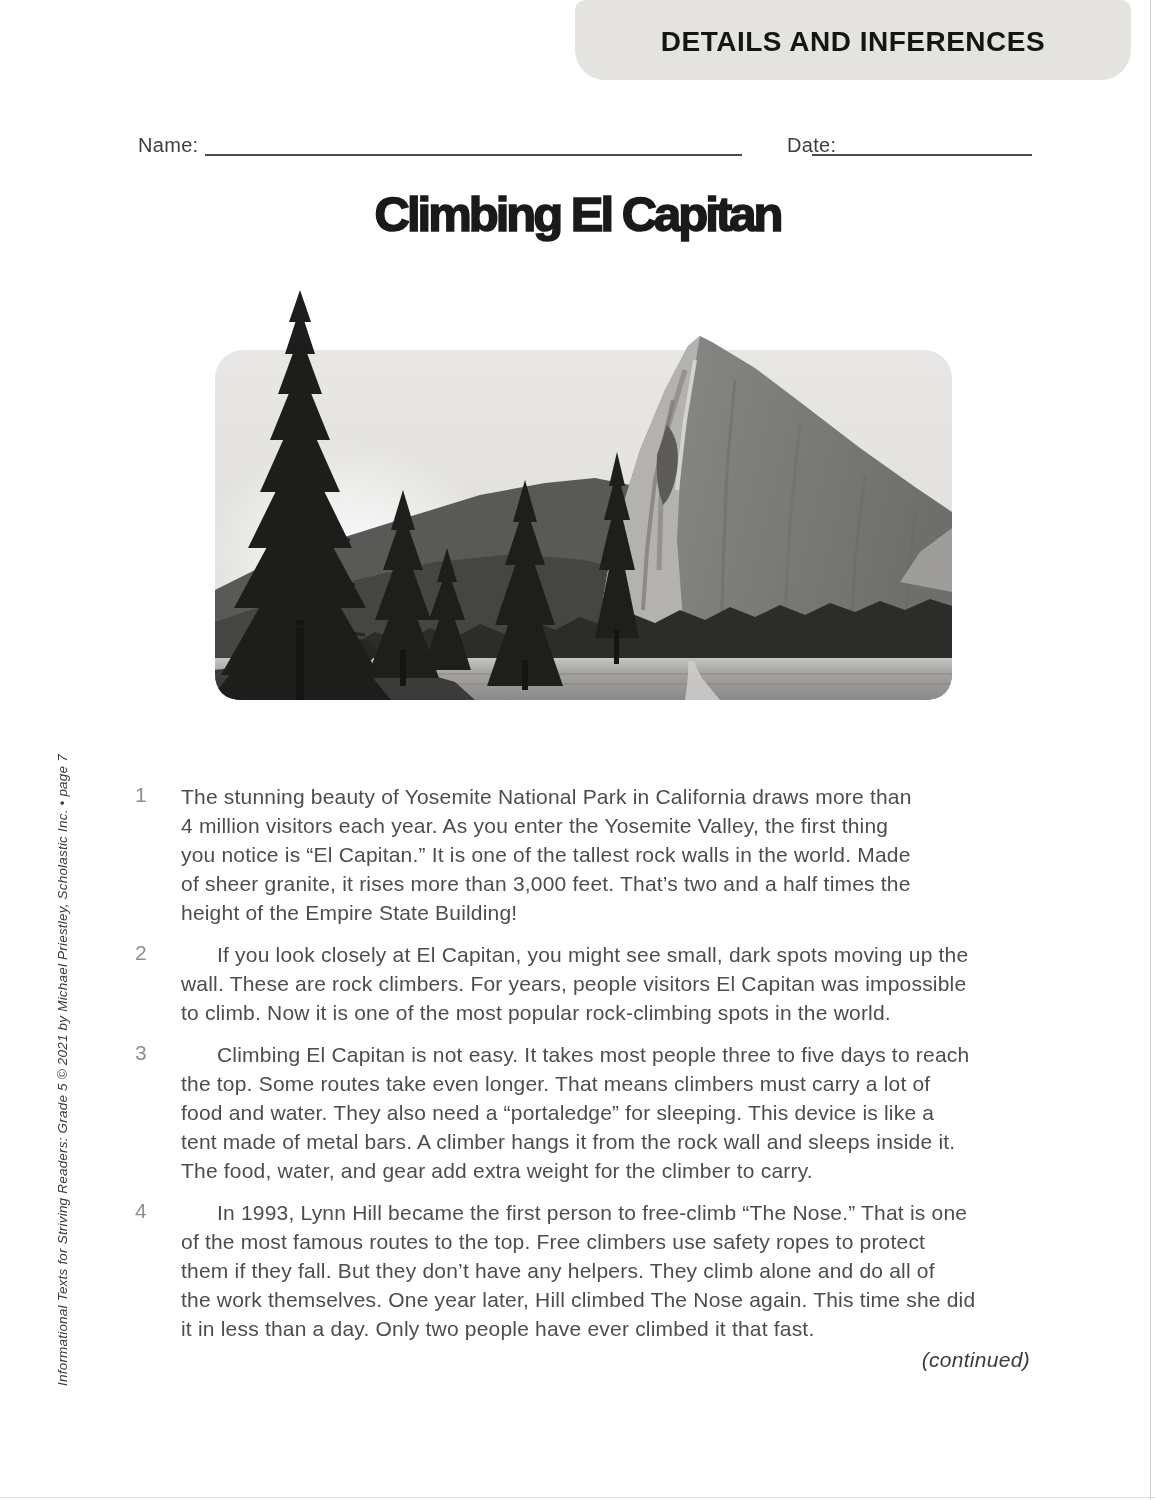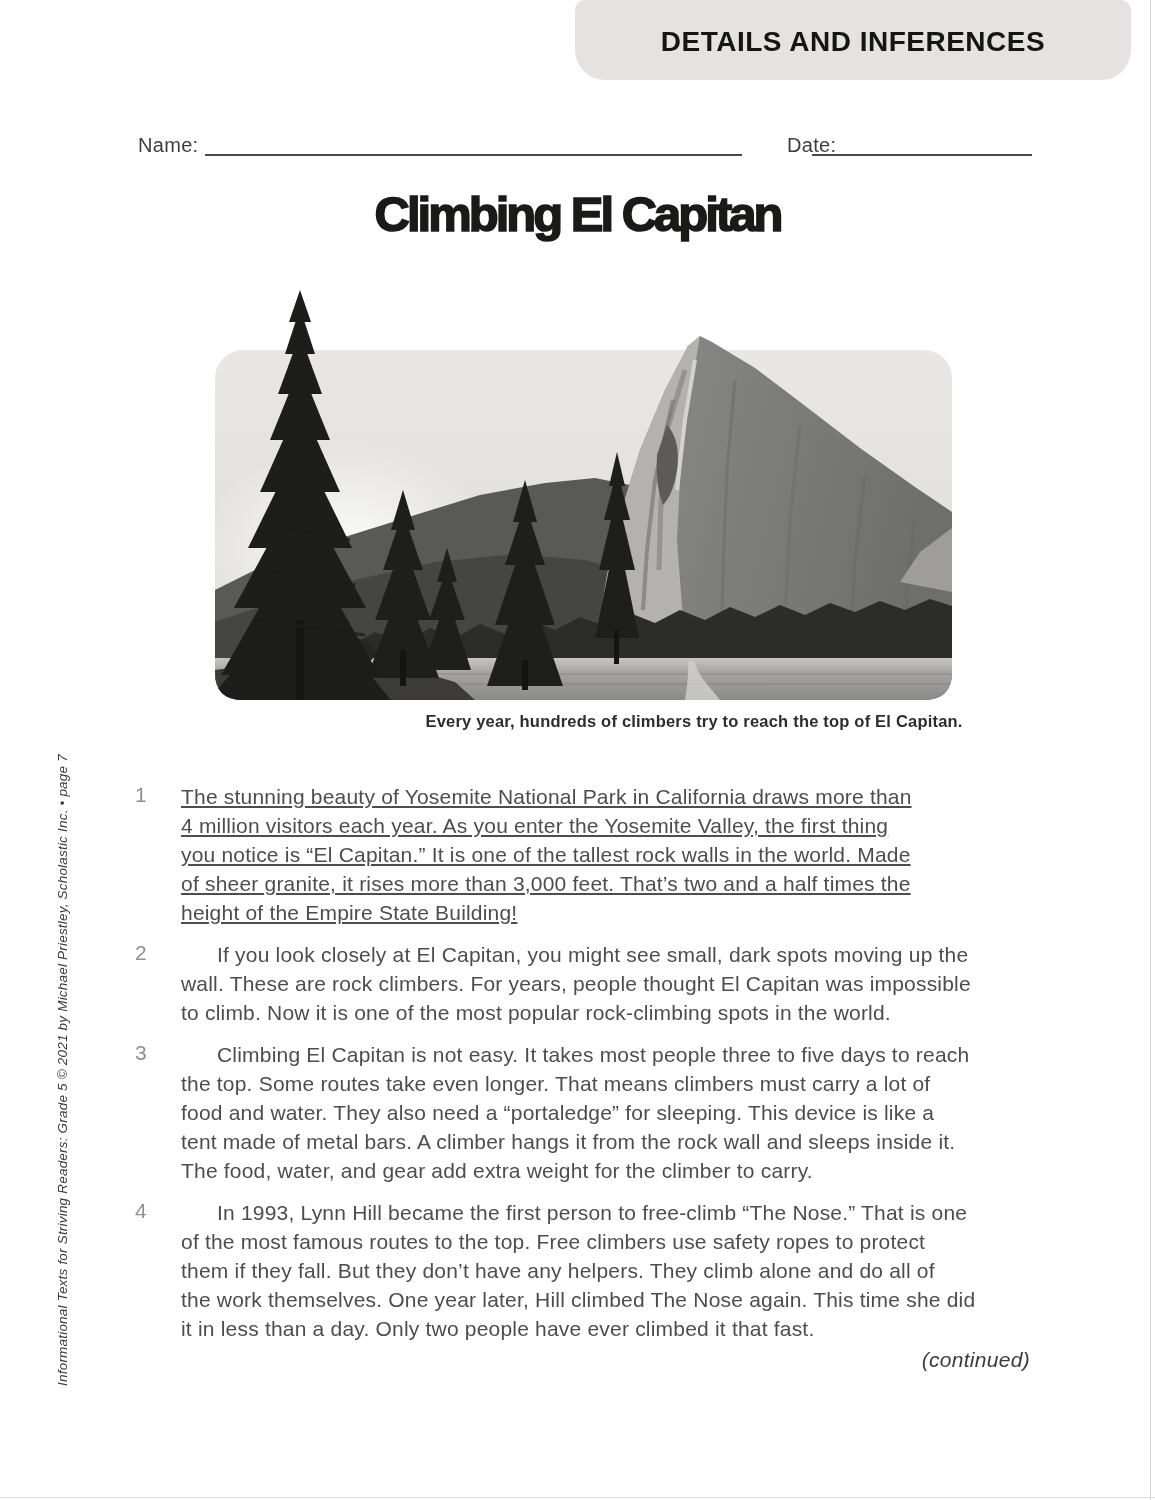--- a/index.html
+++ b/index.html
@@ -46,21 +46,21 @@
 
   
   .article { position:absolute; left:135px; top:782px; width:930px; }
   .para { position:relative; padding-left:46px; }
   .para + .para { margin-top:13px; }
   .num { position:absolute; left:0; top:1px; font-size:21px; color:#8f8f8f; }
   .ptext {
     display:block; white-space:pre-line; font-size:21px; line-height:29px;
     color:#4d4d4c; letter-spacing:0.2px; text-indent:36px;
   }
-  .para.first .ptext { text-indent:0;text-decoration:underline; }
+  .para.first .ptext { text-indent:0; }
 
   .continued-note {
     position:absolute; right:125px; top:1348px;
     font-size:21px; font-style:italic; color:#3b3b3a; letter-spacing:0.3px;
   }
 
   
   .sidebar-credit {
     position:absolute; left:62px; top:1070px; white-space:nowrap;
     transform:translate(-50%,-50%) rotate(-90deg);
@@ -177,36 +177,35 @@
           <polygon points="85,196 151,318 19,318"></polygon>
           <polygon points="85,246 164,385 6,385"></polygon>
           <polygon points="85,300 176,410 -6,410"></polygon>
           <rect x="81" y="330" width="8" height="80" fill="#151513"></rect>
           <path d="M60,235 L135,250 M48,280 L140,295 M40,330 L150,345" stroke="#1d1d1b" stroke-width="3" opacity="0.8" fill="none"></path>
         </g>
       </g>
     </svg>
   </div>
 
-  <div class="photo-caption">Every year, hundreds of climbers try to reach the top of El Capitan.</div>
 
   <div class="article">
   <div class="para first">
     <span class="num">1</span>
     <span class="ptext">The stunning beauty of Yosemite National Park in California draws more than
 4 million visitors each year. As you enter the Yosemite Valley, the first thing
 you notice is “El Capitan.” It is one of the tallest rock walls in the world. Made
 of sheer granite, it rises more than 3,000 feet. That’s two and a half times the
 height of the Empire State Building!</span>
   </div>
 
   <div class="para">
     <span class="num">2</span>
     <span class="ptext">If you look closely at El Capitan, you might see small, dark spots moving up the
-wall. These are rock climbers. For years, people thought El Capitan was impossible
+wall. These are rock climbers. For years, people visitors El Capitan was impossible
 to climb. Now it is one of the most popular rock-climbing spots in the world.</span>
   </div>
 
   <div class="para">
     <span class="num">3</span>
     <span class="ptext">Climbing El Capitan is not easy. It takes most people three to five days to reach
 the top. Some routes take even longer. That means climbers must carry a lot of
 food and water. They also need a “portaledge” for sleeping. This device is like a
 tent made of metal bars. A climber hangs it from the rock wall and sleeps inside it.
 The food, water, and gear add extra weight for the climber to carry.</span>

